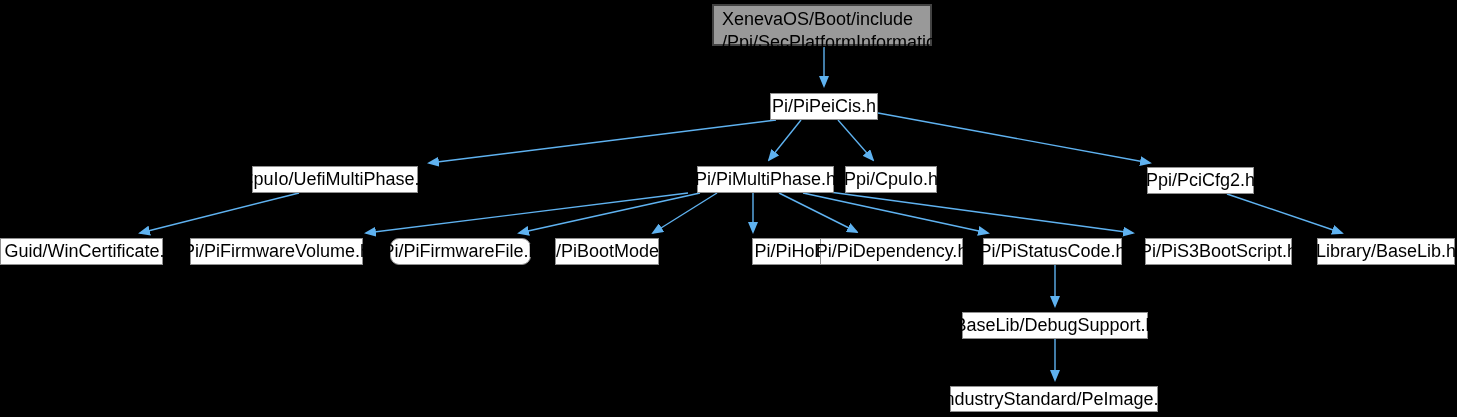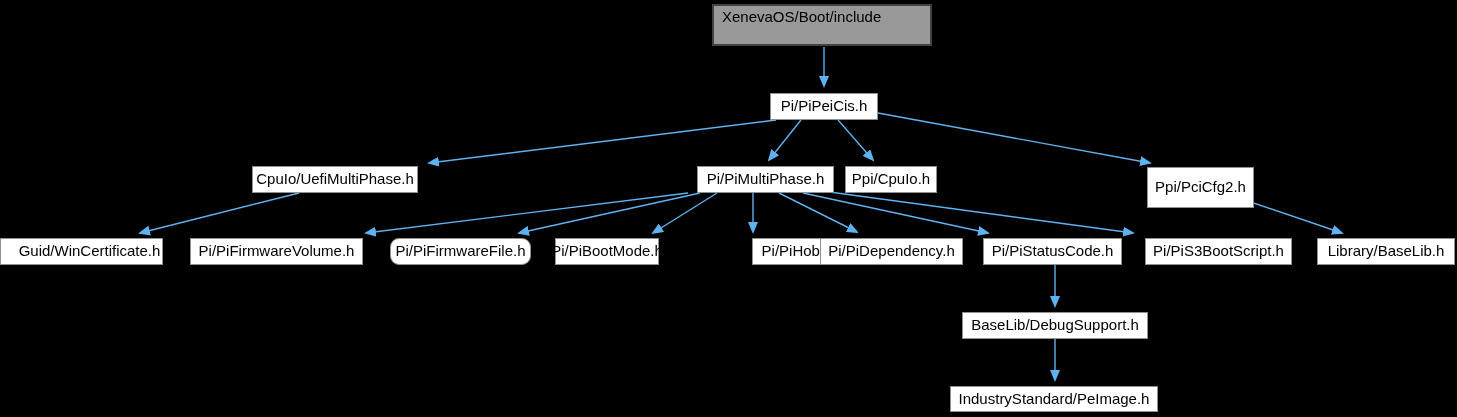--- a/index.html
+++ b/index.html
@@ -15,21 +15,21 @@
     position: absolute;
     left: 0; top: 0;
     width: 1457px; height: 417px;
   }
   .node {
     position: absolute;
     box-sizing: border-box;
     background: #ffffff;
     border: 1px solid #909090;
     color: #000000;
-    font-size: 15px;
+    font-size: 18px;
     display: flex;
     align-items: center;
     justify-content: center;
     white-space: nowrap;
     cursor: pointer;
     line-height: 1.25;
   }
   .node.root {
     background: #999999;
     border: 2px solid #424242;
@@ -67,35 +67,36 @@
         <line x1="822" y1="191" x2="1133" y2="233" stroke="#5FB2F0" stroke-width="1.4" marker-end="url(#arrowhead)"></line>
         <line x1="1227" y1="194" x2="1342" y2="233" stroke="#5FB2F0" stroke-width="1.4" marker-end="url(#arrowhead)"></line>
         <line x1="1055" y1="265" x2="1055" y2="306" stroke="#5FB2F0" stroke-width="1.4" marker-end="url(#arrowhead)"></line>
         <line x1="1055" y1="339" x2="1055" y2="380" stroke="#5FB2F0" stroke-width="1.4" marker-end="url(#arrowhead)"></line>
       </g>
   </svg>
   <div id="nodes">
       <div class="node root" style="left: 712px; top: 4px; width: 220px; height: 42px;">
         <div class="lines">
           <span>XenevaOS/Boot/include</span>
+          <span>/Ppi/SecPlatformInformation.h</span>
         </div>
       </div>
       <div class="node" style="left: 770px; top: 93px; width: 108px; height: 27px;">
         <span>Pi/PiPeiCis.h</span>
       </div>
       <div class="node" style="left: 252px; top: 166px; width: 166px; height: 27px;">
         <span>CpuIo/UefiMultiPhase.h</span>
       </div>
       <div class="node" style="left: 697px; top: 166px; width: 137px; height: 27px;">
         <span>Pi/PiMultiPhase.h</span>
       </div>
       <div class="node" style="left: 845px; top: 166px; width: 92px; height: 27px;">
         <span>Ppi/CpuIo.h</span>
       </div>
-      <div class="node" style="left: 1147px; top: 167px; width: 107px; height: 41px;">
+      <div class="node" style="left: 1147px; top: 167px; width: 107px; height: 27px;">
         <span>Ppi/PciCfg2.h</span>
       </div>
       <div class="node" style="left: 0; top: 238px; width: 163px; height: 27px; padding-left: 16px;">
         <span>Guid/WinCertificate.h</span>
       </div>
       <div class="node" style="left: 190px; top: 238px; width: 173px; height: 27px;">
         <span>Pi/PiFirmwareVolume.h</span>
       </div>
       <div class="node" style="left: 390px; top: 238px; width: 141px; height: 27px; border-radius: 9px;">
         <span>Pi/PiFirmwareFile.h</span>

